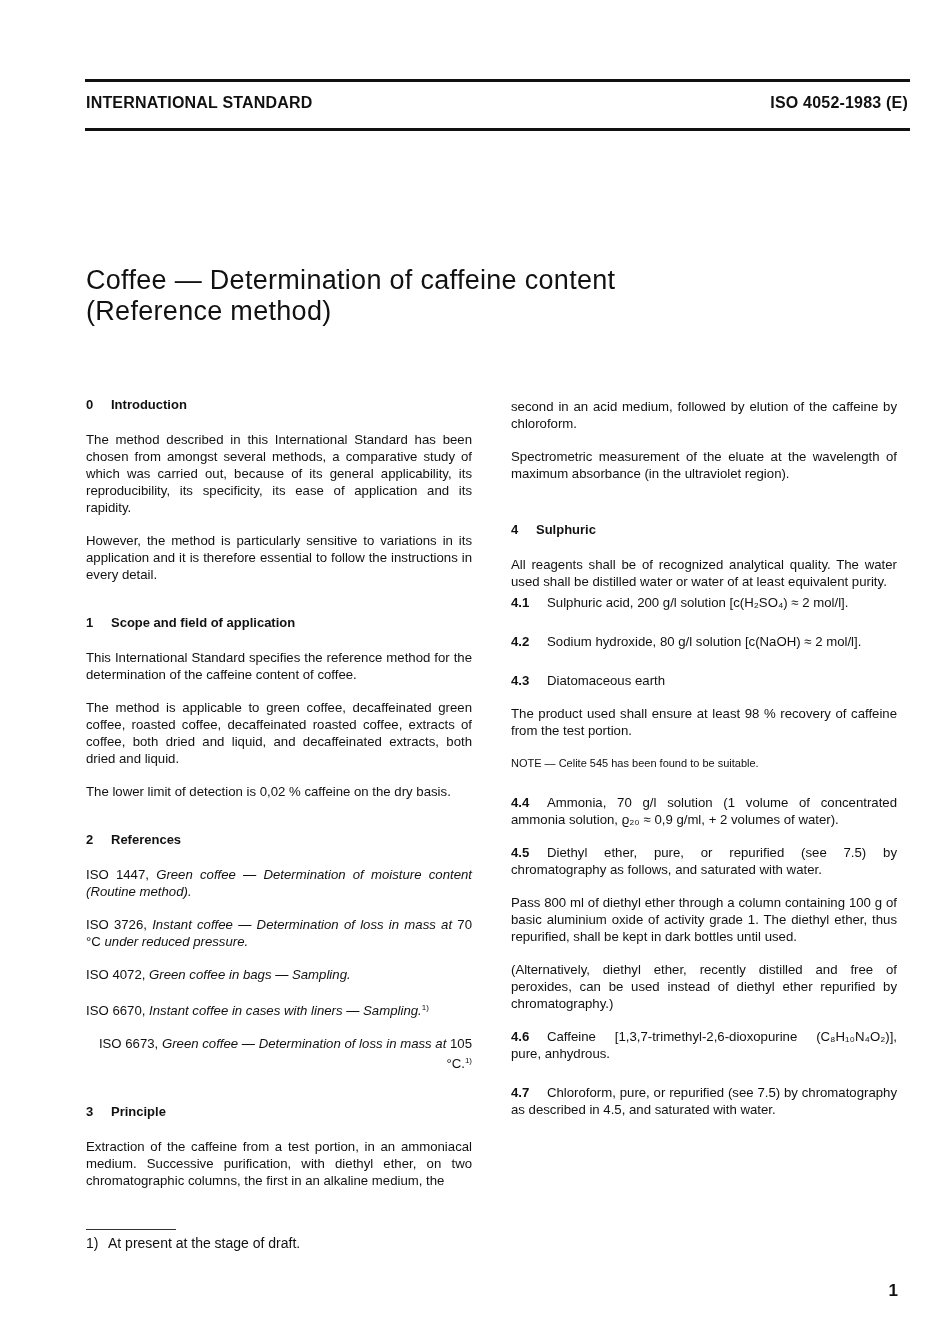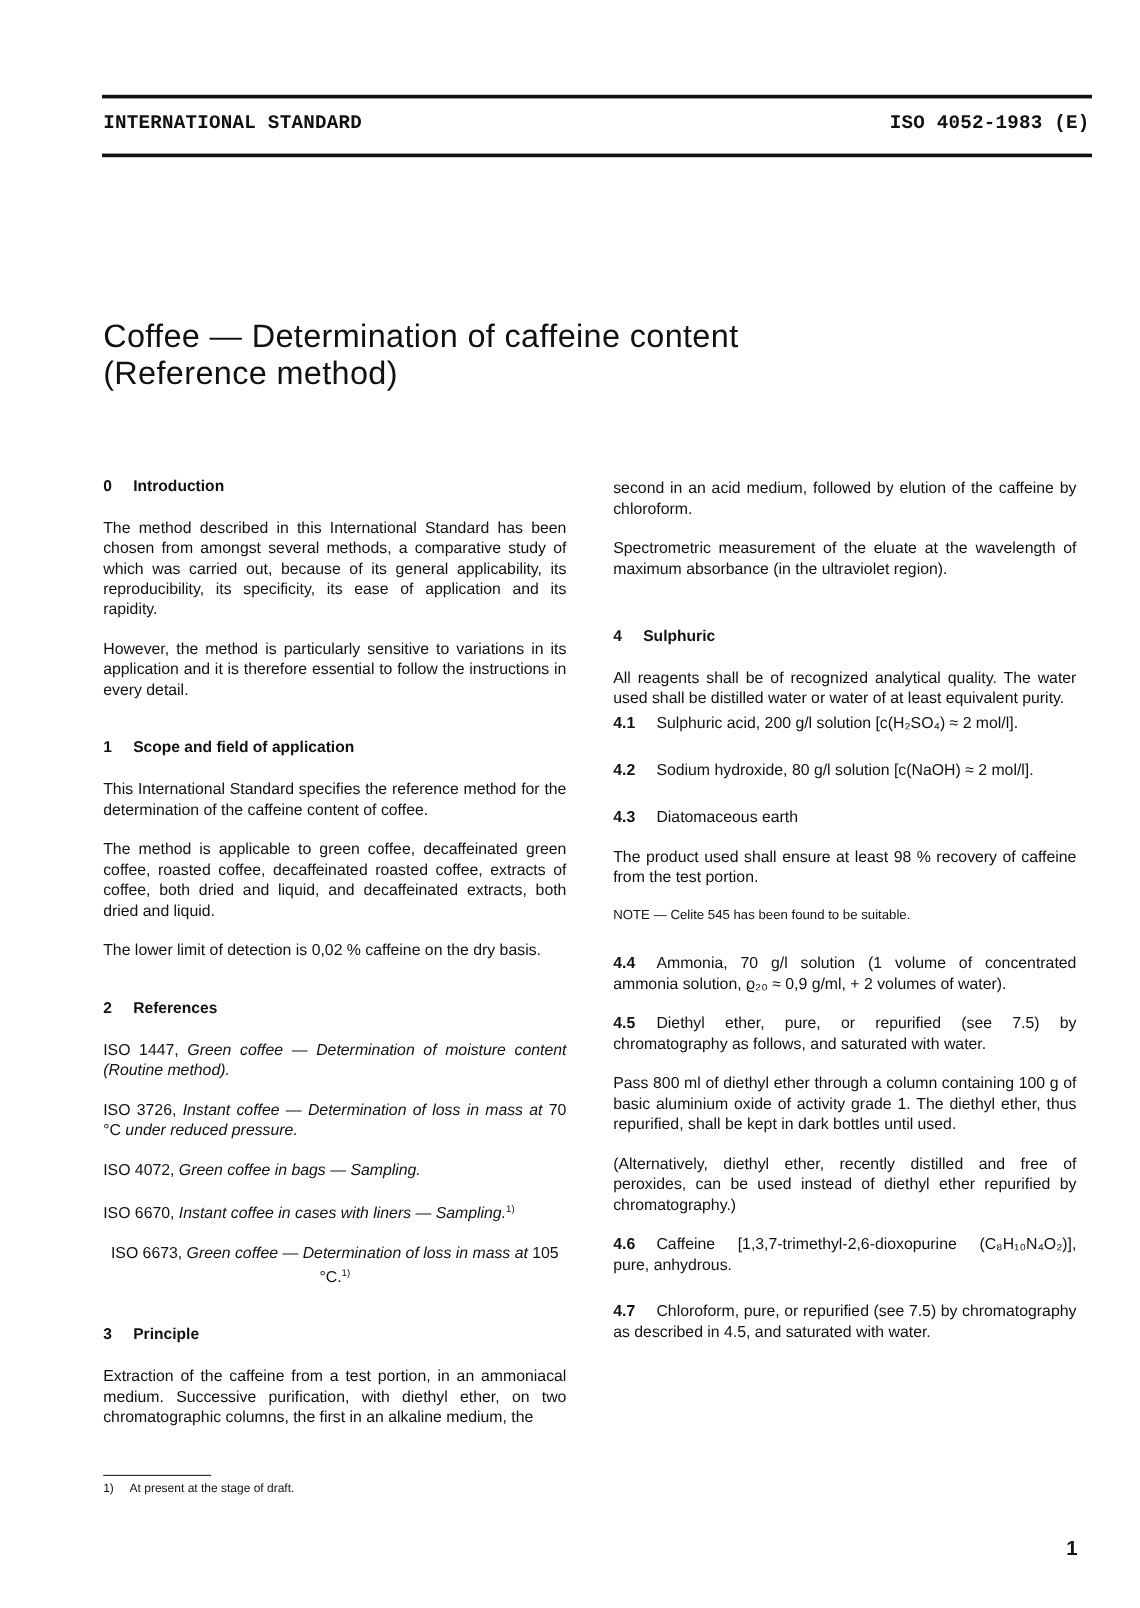--- a/index.html
+++ b/index.html
@@ -4,41 +4,41 @@
 <style>
   html, body { margin: 0; padding: 0; background: #ffffff; }
   body {
     width: 950px; height: 1340px; position: relative; overflow: hidden;
     font-family: "Liberation Sans", "DejaVu Sans", sans-serif;
     color: #111111;
   }
   .rule { position: absolute; left: 85px; width: 825px; background: #111; }
   .rule.top { top: 79px; height: 3px; }
   .rule.bottom { top: 128px; height: 3px; }
-  .hdr { position: absolute; top: 94px; font-weight: bold; font-size: 16px; letter-spacing: 0.2px; font-family: Liberation Mono, monospace; }
+  .hdr { position: absolute; top: 94px; font-weight: bold; font-size: 16px; letter-spacing: 0.2px; }
   .hdr.left { left: 86px; }
   .hdr.right { right: 42px; }
   .title {
     position: absolute; left: 86px; top: 265px; width: 700px;
     font-size: 27px; font-weight: normal; line-height: 31px; letter-spacing: 0.3px;
   }
   .col { position: absolute; top: 395px; width: 386px; font-size: 13.2px; line-height: 17px; }
   .col.left { left: 86px; }
   .col.right { left: 511px; top: 398px; }
   .h { font-weight: bold; font-size: 13px; margin: 0 0 16px 0; line-height: 20px; }
   .h .num { display: inline-block; width: 25px; }
   p { margin: 0 0 16px 0; text-align: justify; }
   .sub { margin: 0 0 16px 0; text-align: justify; }
   .sub .num { font-weight: bold; display: inline-block; width: 36px; }
   .sub .term { font-weight: normal; }
   i { font-style: italic; }
   sup { font-size: 8px; vertical-align: 5px; }
   .note { font-size: 11px; margin-bottom: 22px; }
   .fnline { position: absolute; left: 86px; top: 1229px; width: 90px; height: 1px; background: #333; }
-  .fn { position: absolute; left: 86px; top: 1235px; font-size: 10px; }
+  .fn { position: absolute; left: 86px; top: 1235px; font-size: 14px; }
   .fn .mk { display: inline-block; width: 22px; }
   .pageno { position: absolute; right: 52px; top: 1281px; font-size: 17px; font-weight: bold; }
 </style>
 </head>
 <body>
 
 <div class="rule top"></div>
 <div class="hdr left">INTERNATIONAL STANDARD</div>
 <div class="hdr right">ISO 4052-1983 (E)</div>
 <div class="rule bottom"></div>
@@ -62,21 +62,21 @@
   <p>The method is applicable to green coffee, decaffeinated green coffee, roasted coffee, decaffeinated roasted coffee, extracts of coffee, both dried and liquid, and decaffeinated extracts, both dried and liquid.</p>
   <p style="margin-bottom:30px">The lower limit of detection is 0,02 % caffeine on the dry basis.</p>
 
   <div class="h">
     <span class="num">2</span><span>References</span>
   </div>
   <p><span>ISO 1447, </span><i>Green coffee — Determination of moisture content (Routine method).</i></p>
   <p><span>ISO 3726, </span><i>Instant coffee — Determination of loss in mass at</i><span> 70 °C </span><i>under reduced pressure.</i></p>
   <p><span>ISO 4072, </span><i>Green coffee in bags — Sampling.</i></p>
   <p><span>ISO 6670, </span><i>Instant coffee in cases with liners — Sampling.</i><sup>1)</sup></p>
-  <p style="text-align:center; margin-bottom:30px"><span>ISO 6673, </span><i>Green coffee — Determination of loss in mass at</i><span> 105 °C.</span><sup>1)</sup></p>
+  <p style="text-align:right; margin-bottom:30px"><span>ISO 6673, </span><i>Green coffee — Determination of loss in mass at</i><span> 105 °C.</span><sup>1)</sup></p>
 
   <div class="h">
     <span class="num">3</span><span>Principle</span>
   </div>
   <p>Extraction of the caffeine from a test portion, in an ammoniacal medium. Successive purification, with diethyl ether, on two chromatographic columns, the first in an alkaline medium, the</p>
 </div>
 
 <div class="col right">
   <p>second in an acid medium, followed by elution of the caffeine by chloroform.</p>
   <p style="margin-bottom:38px">Spectrometric measurement of the eluate at the wavelength of maximum absorbance (in the ultraviolet region).</p>

